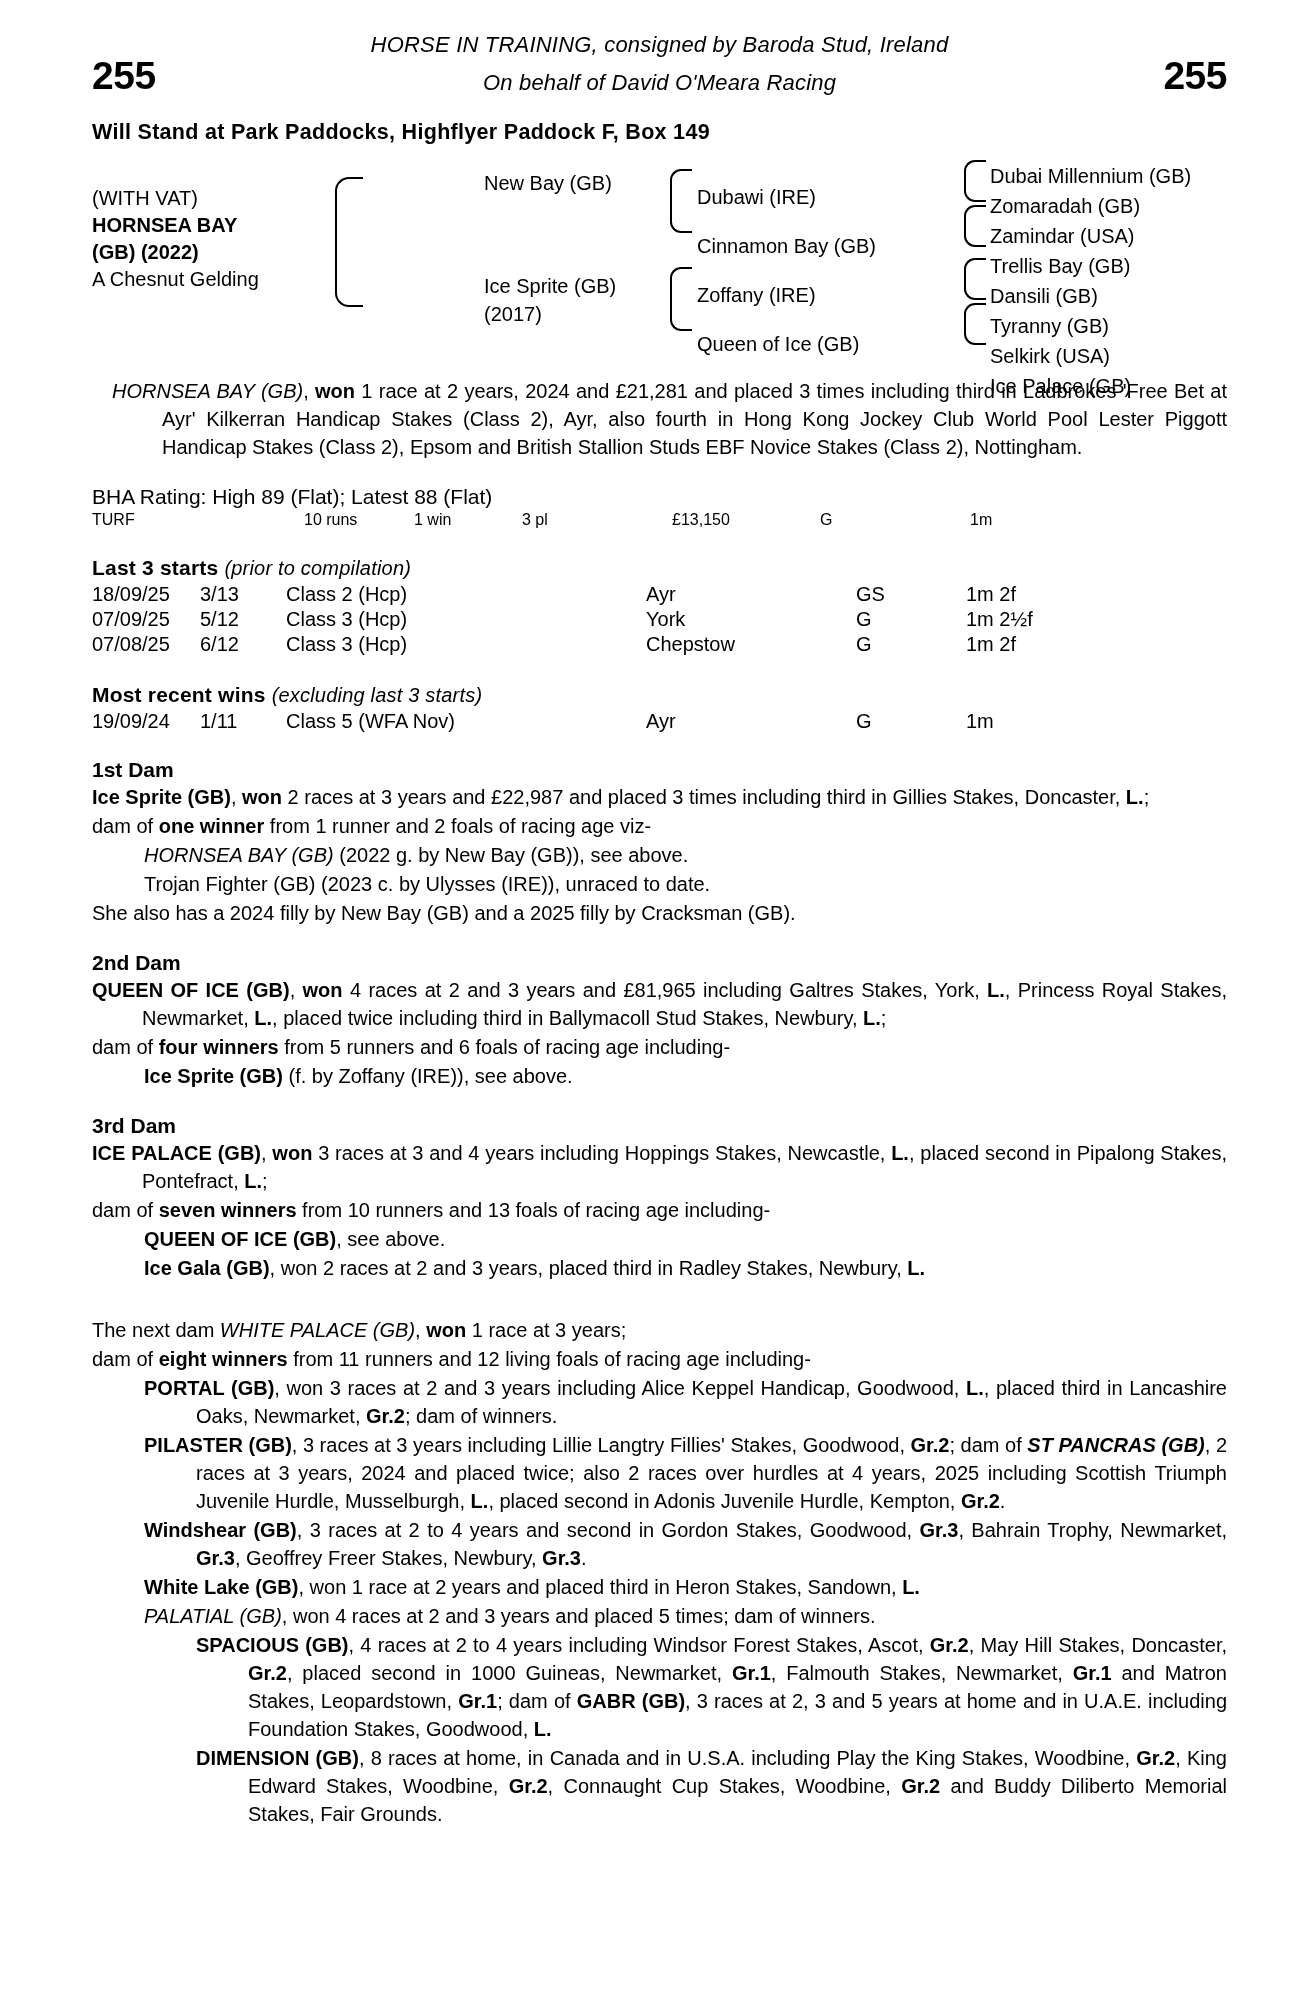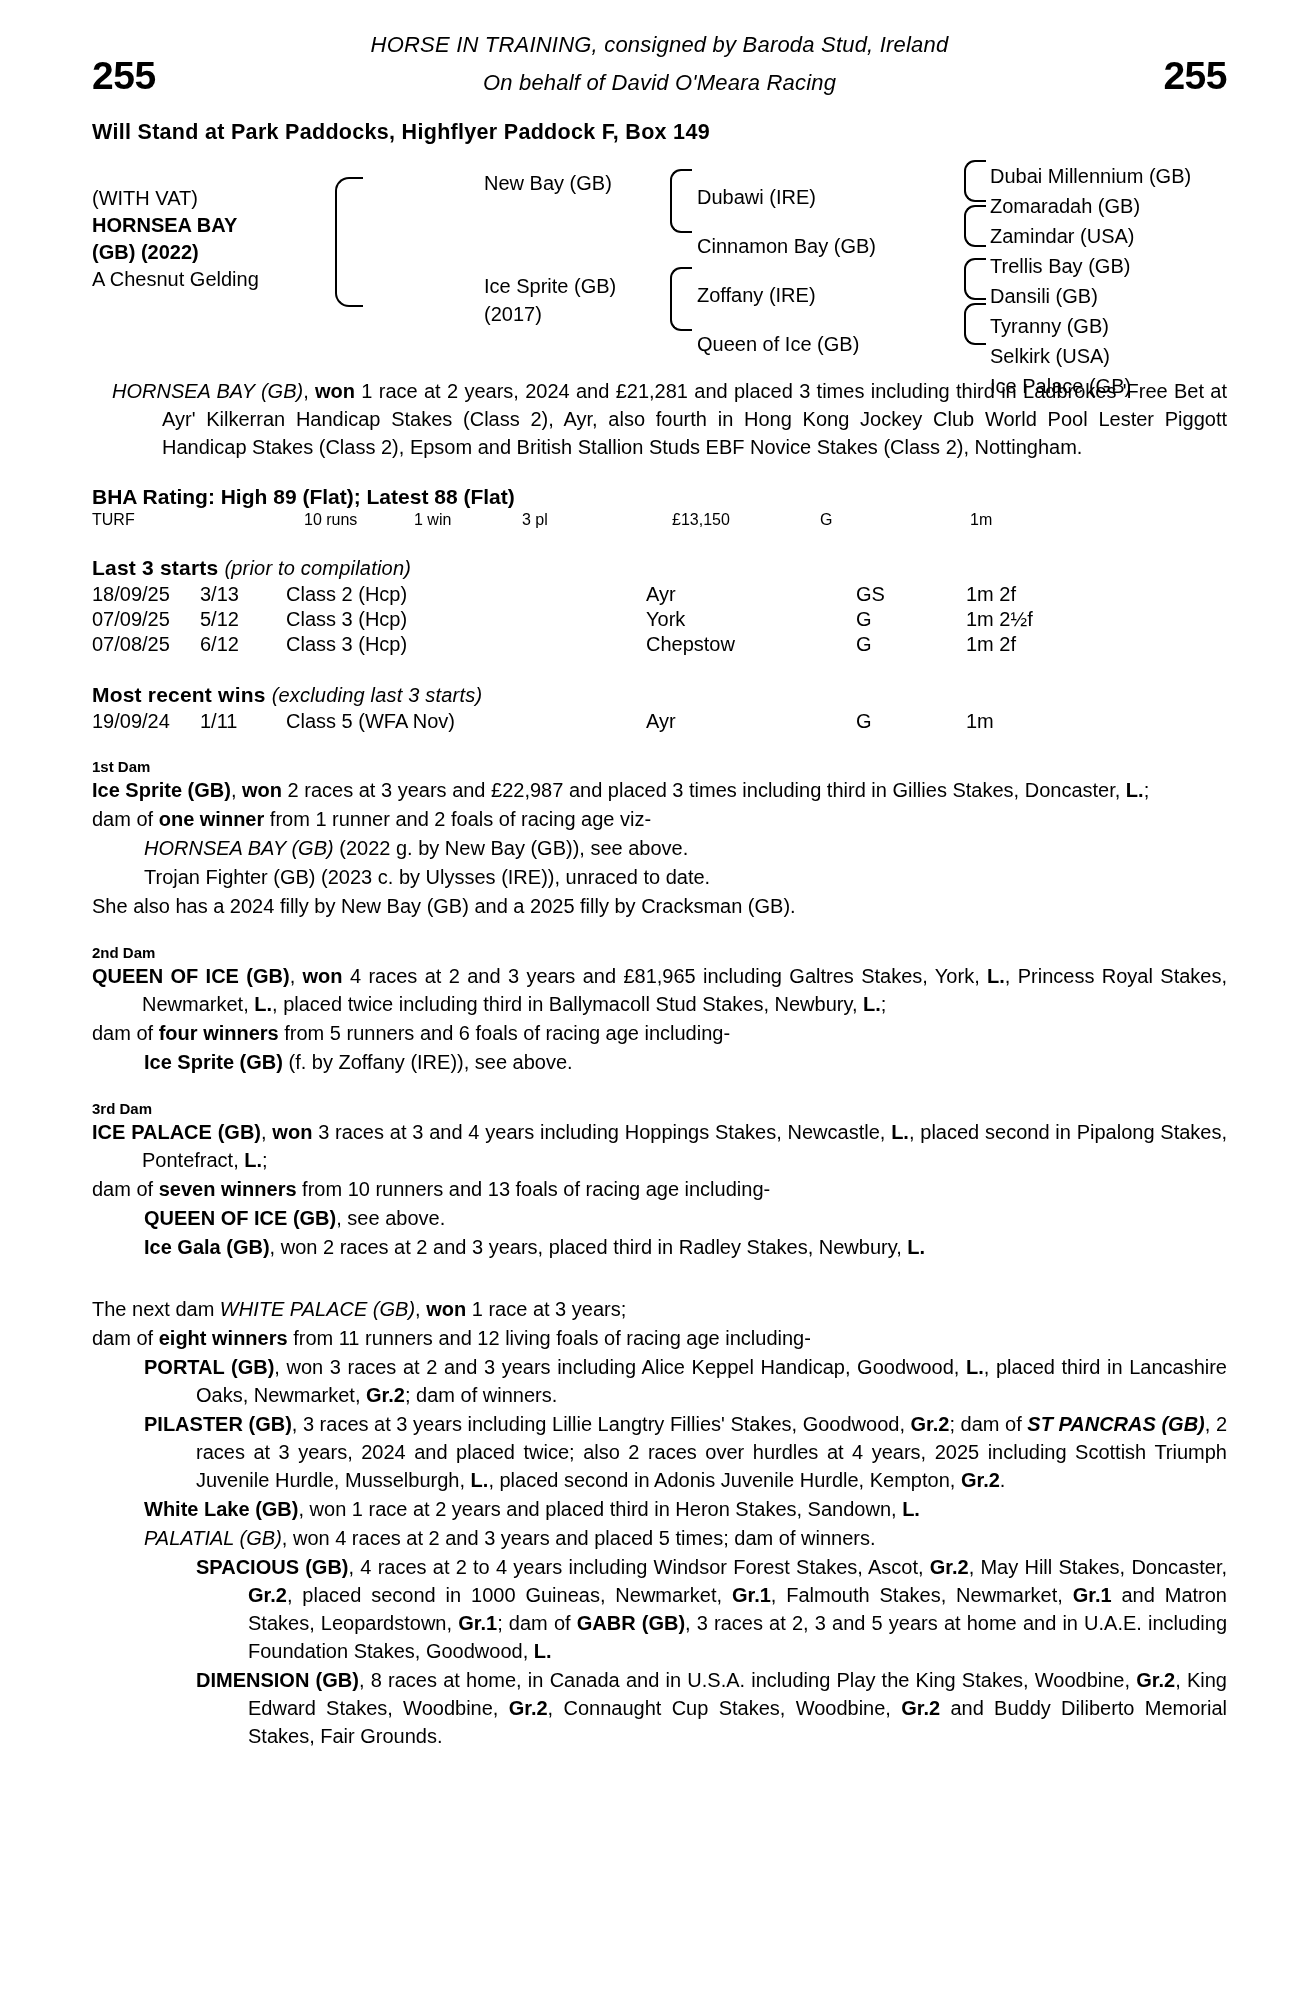--- a/index.html
+++ b/index.html
@@ -164,40 +164,40 @@
   }
   .c-date { width: 108px; }
   .c-pos  { width: 86px; margin-left: 19px; }
   .c-class{ width: 360px; }
   .c-course{ width: 210px; }
   .c-going{ width: 110px; }
   .c-dist { width: auto; }
 
   .rating-line {
     font-size: 21px;
-    font-weight: bold;
+    font-weight: normal;
     margin-top: 24px;
   }
   table.summary {
     border-collapse: collapse;
     font-size: 16px;
     width: 100%;
     margin-top: 1px;
   }
   table.summary td { padding: 1px 0; white-space: nowrap; }
   .s-surface { width: 212px; }
   .s-runs { width: 110px; }
   .s-wins { width: 108px; }
   .s-pl { width: 150px; }
   .s-earn { width: 148px; }
   .s-going { width: 150px; }
   .s-dist { width: auto; }
 
   .dam-head {
-    font-size: 15px;
+    font-size: 21px;
     font-weight: bold;
     margin-top: 24px;
   }
   .tight { margin-top: 1px; }
 </style>
 </head>
 <body>
 
 <div class="page">
 
@@ -333,18 +333,19 @@
   <div class="dam-head">3rd Dam</div>
   <div class="para hang tight"><span class="bd">ICE PALACE (GB)</span>, <span class="bd">won</span> 3 races at 3 and 4 years including Hoppings Stakes, Newcastle, <span class="bd">L.</span>, placed second in Pipalong Stakes, Pontefract, <span class="bd">L.</span>;</div>
   <div class="para tight" style="margin-left:0;">dam of <span class="bd">seven winners</span> from 10 runners and 13 foals of racing age including-</div>
   <div class="para tight" style="margin-left:52px;"><span class="bd">QUEEN OF ICE (GB)</span>, see above.</div>
   <div class="para tight" style="margin-left:52px;"><span class="bd">Ice Gala (GB)</span>, won 2 races at 2 and 3 years, placed third in Radley Stakes, Newbury, <span class="bd">L.</span></div>
 
   <div class="para tight" style="margin-top:34px;">The next dam <span class="it">WHITE PALACE (GB)</span>, <span class="bd">won</span> 1 race at 3 years;</div>
   <div class="para tight">dam of <span class="bd">eight winners</span> from 11 runners and 12 living foals of racing age including-</div>
   <div class="para tight" style="margin-left:104px;text-indent:-52px;"><span class="bd">PORTAL (GB)</span>, won 3 races at 2 and 3 years including Alice Keppel Handicap, Goodwood, <span class="bd">L.</span>, placed third in Lancashire Oaks, Newmarket, <span class="bd">Gr.2</span>; dam of winners.</div>
   <div class="para tight" style="margin-left:104px;text-indent:-52px;"><span class="bd">PILASTER (GB)</span>, 3 races at 3 years including Lillie Langtry Fillies' Stakes, Goodwood, <span class="bd">Gr.2</span>; dam of <span class="bd it">ST PANCRAS (GB)</span>, 2 races at 3 years, 2024 and placed twice; also 2 races over hurdles at 4 years, 2025 including Scottish Triumph Juvenile Hurdle, Musselburgh, <span class="bd">L.</span>, placed second in Adonis Juvenile Hurdle, Kempton, <span class="bd">Gr.2</span>.</div>
+  <div class="para tight" style="margin-left:104px;text-indent:-52px;"><span class="bd">Windshear (GB)</span>, 3 races at 2 to 4 years and second in Gordon Stakes, Goodwood, <span class="bd">Gr.3</span>, Bahrain Trophy, Newmarket, <span class="bd">Gr.3</span>, Geoffrey Freer Stakes, Newbury, <span class="bd">Gr.3</span>.</div>
   <div class="para tight" style="margin-left:104px;text-indent:-52px;"><span class="bd">White Lake (GB)</span>, won 1 race at 2 years and placed third in Heron Stakes, Sandown, <span class="bd">L.</span></div>
   <div class="para tight" style="margin-left:104px;text-indent:-52px;"><span class="it">PALATIAL (GB)</span>, won 4 races at 2 and 3 years and placed 5 times; dam of winners.</div>
   <div class="para tight" style="margin-left:156px;text-indent:-52px;"><span class="bd">SPACIOUS (GB)</span>, 4 races at 2 to 4 years including Windsor Forest Stakes, Ascot, <span class="bd">Gr.2</span>, May Hill Stakes, Doncaster, <span class="bd">Gr.2</span>, placed second in 1000 Guineas, Newmarket, <span class="bd">Gr.1</span>, Falmouth Stakes, Newmarket, <span class="bd">Gr.1</span> and Matron Stakes, Leopardstown, <span class="bd">Gr.1</span>; dam of <span class="bd">GABR (GB)</span>, 3 races at 2, 3 and 5 years at home and in U.A.E. including Foundation Stakes, Goodwood, <span class="bd">L.</span></div>
   <div class="para tight" style="margin-left:156px;text-indent:-52px;"><span class="bd">DIMENSION (GB)</span>, 8 races at home, in Canada and in U.S.A. including Play the King Stakes, Woodbine, <span class="bd">Gr.2</span>, King Edward Stakes, Woodbine, <span class="bd">Gr.2</span>, Connaught Cup Stakes, Woodbine, <span class="bd">Gr.2</span> and Buddy Diliberto Memorial Stakes, Fair Grounds.</div>
 
 </div>
 
 </body></html>

